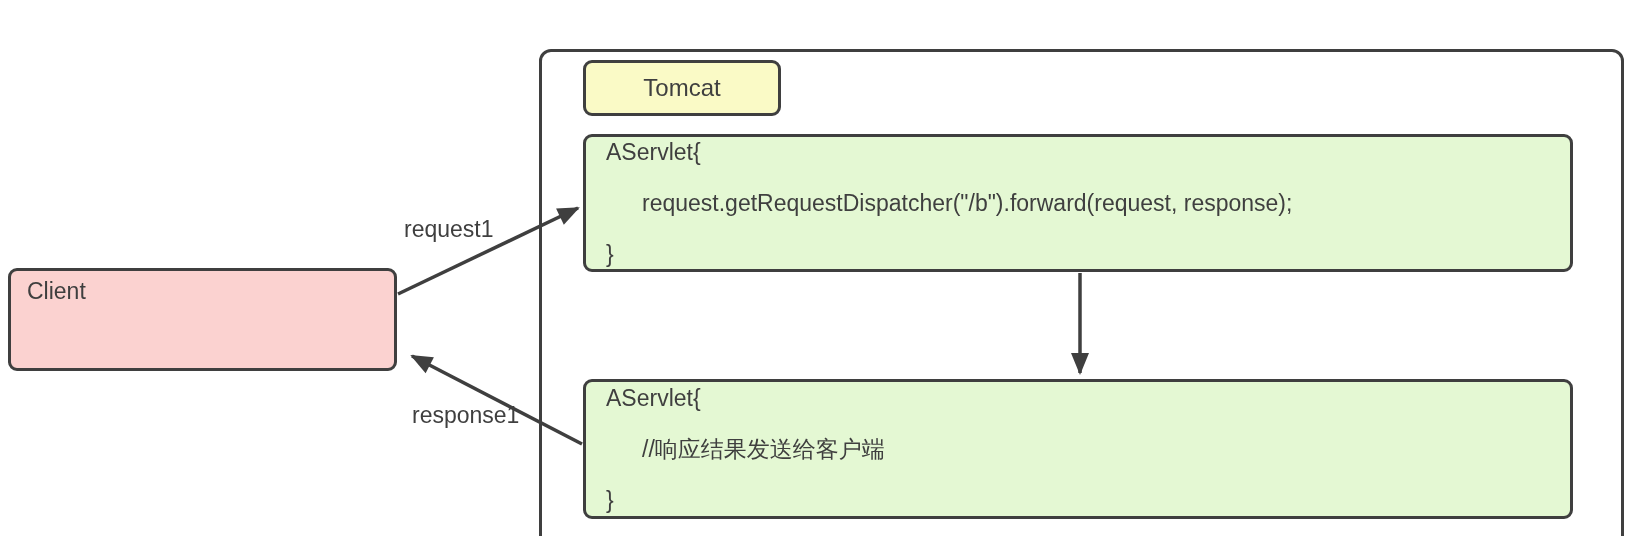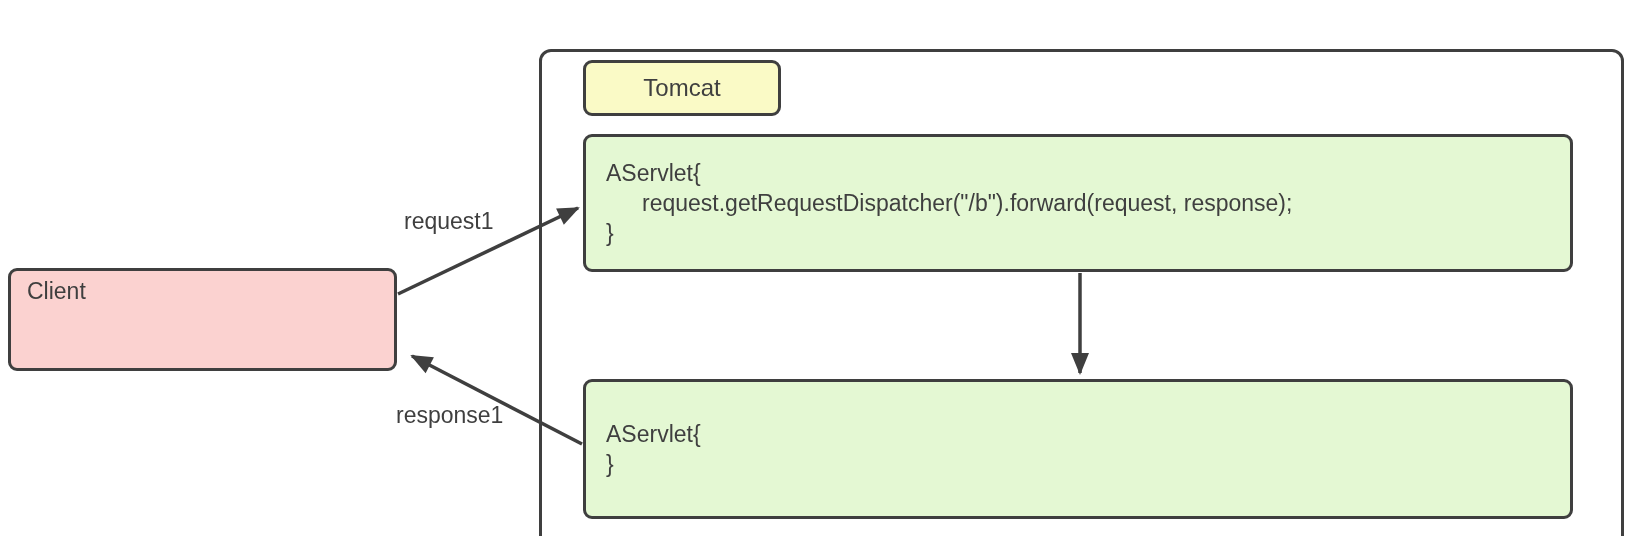--- a/index.html
+++ b/index.html
@@ -26,38 +26,38 @@
   }
   .tomcat-label{
     left:583px;top:16px;width:198px;height:56px;
     border-radius:9px;background:var(--tomcat-label-fill);
     display:flex;align-items:center;justify-content:center;
     font-size:24px;
   }
   .servlet{
     background:var(--servlet-fill);border-radius:9px;
     display:flex;flex-direction:column;justify-content:center;
-    padding:0 14px 0 20px;font-size:23px;line-height:30px;
+    padding:0 14px 0 20px;font-size:23px;line-height:30px;gap:21px;
   }
   .servlet-a{left:583px;top:90px;width:990px;height:138px;}
   .servlet-b{left:583px;top:335px;width:990px;height:140px;}
   .code-line{white-space:pre;}
   .code-line.indent{padding-left:36px;}
   .client-box{
     left:8px;top:224px;width:389px;height:103px;
     border-radius:9px;background:var(--client-fill);
     display:flex;flex-direction:column;justify-content:space-between;
     padding:7px 10px 11px 16px;font-size:23px;
   }
   .arrow-label{
     position:absolute;font-size:23px;color:var(--stroke);
     white-space:nowrap;
   }
-  .label-request{left:404px;top:164px;text-align:right;}
-  .label-response{left:396px;top:358px;}
+  .label-request{left:404px;top:172px;text-align:right;}
+  .label-response{left:412px;top:358px;}
   svg.arrows-layer{
     position:absolute;left:0;top:0;width:1646px;height:536px;
     pointer-events:none;
   }
   svg.arrows-layer line{stroke:var(--stroke);stroke-width:3.5px;}
   svg.arrows-layer .arrowhead-path{fill:var(--stroke);}
 </style>
 </head>
 <body>
 
@@ -70,20 +70,21 @@
   </div>
 
   <div class="box servlet servlet-a">
     <div class="code-line">AServlet{</div>
     <div class="code-line indent">request.getRequestDispatcher("/b").forward(request, response);</div>
     <div class="code-line">}</div>
   </div>
 
   <div class="box servlet servlet-b">
     <div class="code-line">AServlet{</div>
+    <div class="code-line indent">//响应结果发送给客户端</div>
     <div class="code-line">}</div>
   </div>
 
   <div class="box client-box">
     <div>Client</div>
   </div>
 
   <svg class="arrows-layer" viewBox="0 0 1646 536" xmlns="http://www.w3.org/2000/svg">
     <defs>
       <marker id="arrowhead" markerUnits="userSpaceOnUse" markerWidth="24" markerHeight="20" refX="21" refY="10" orient="auto">

